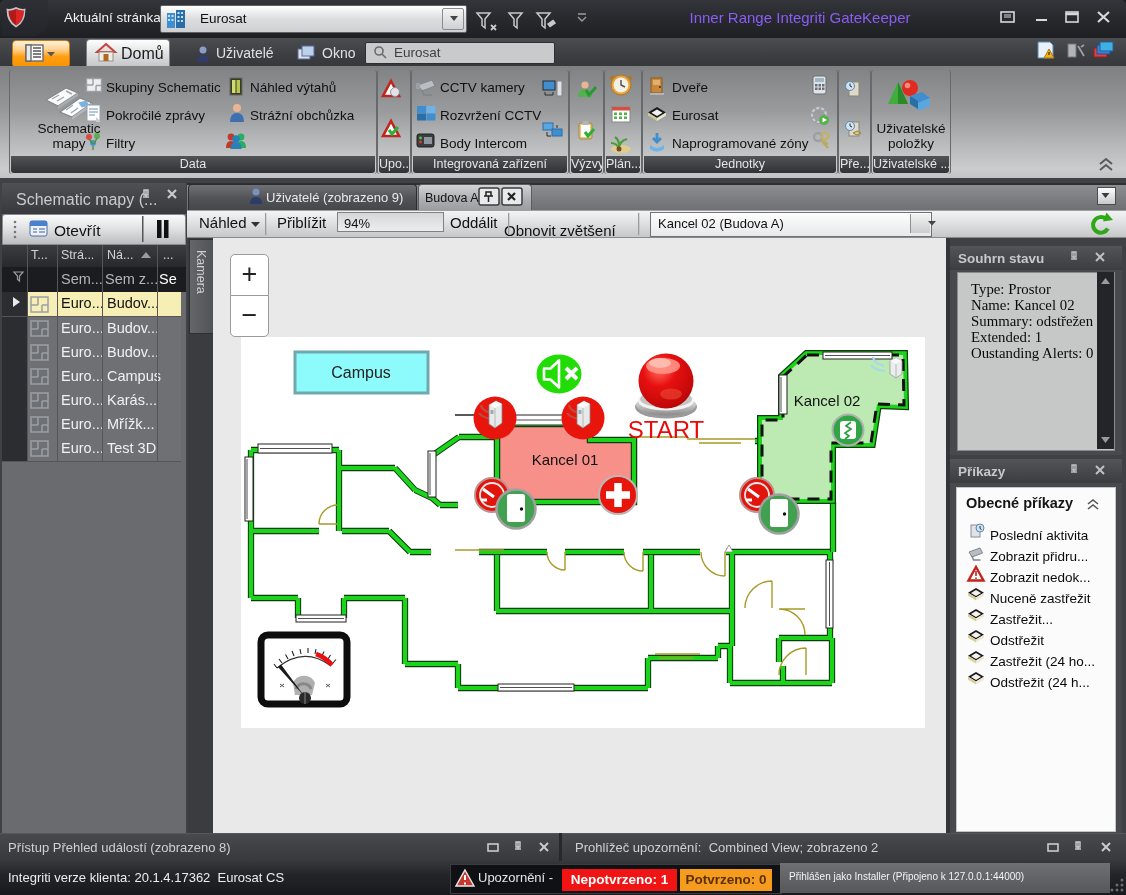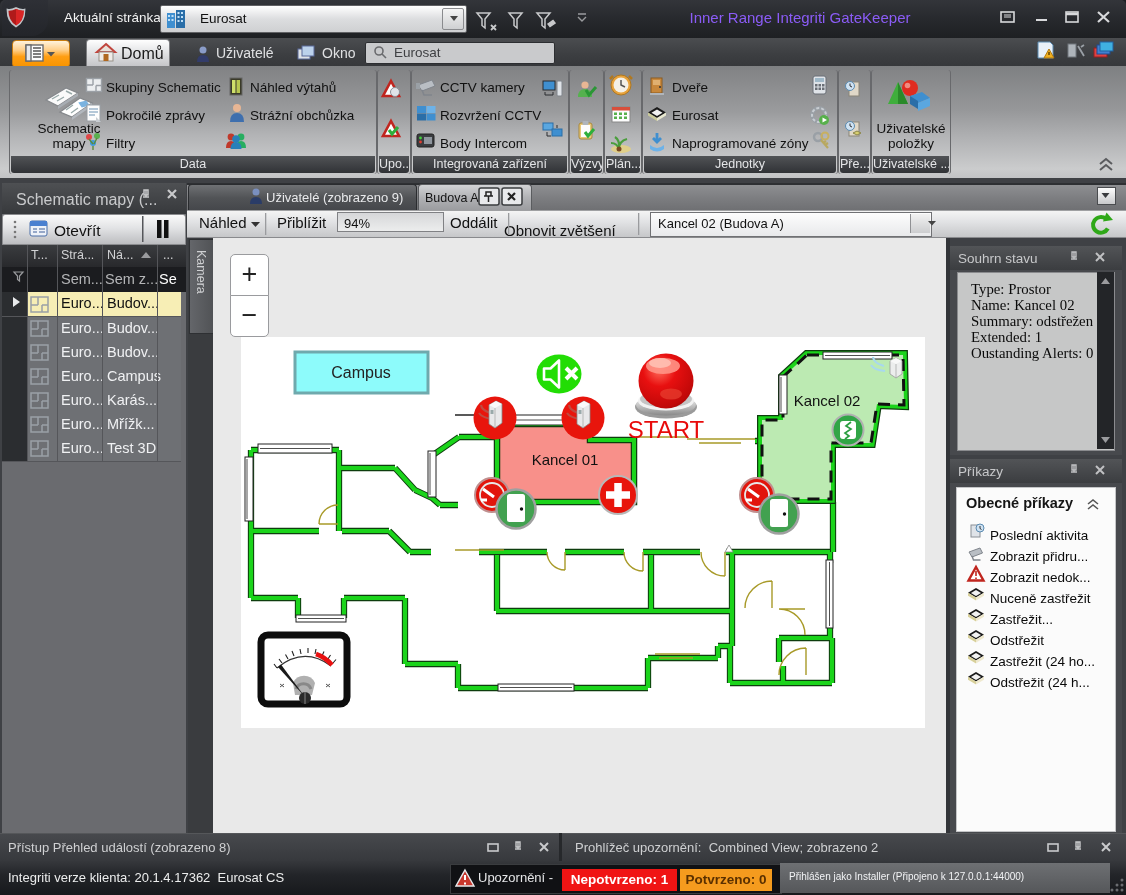--- a/index.html
+++ b/index.html
@@ -54,21 +54,21 @@
 #mapcombo{left:650px;top:212px;width:280px;height:23px;background:linear-gradient(#fdfdfd,#e8e9eb);border:1px solid #707174;}
 #mapcombo span{position:absolute;left:7px;top:3px;font-size:13px;color:#111;}
 #mapcombo .dd{position:absolute;right:1px;top:1px;width:19px;height:19px;background:linear-gradient(#f2f2f2,#cccdcf);border-left:1px solid #909194;}
 
 #kamera{left:188px;top:238px;width:25px;height:595px;background:#3a3c3f;}
 #kamtab{left:189px;top:239px;width:24px;height:93px;background:linear-gradient(90deg,#64666a,#505255);border:1px solid #2e3033;color:#cfd0d2;font-size:12.5px;}
 #maparea{left:213px;top:238px;width:733px;height:595px;background:#e9e9e9;}
 #rsplit{left:946px;top:238px;width:4px;height:595px;background:#333539;}
 .zbtn{position:absolute;left:230px;width:39px;height:42px;background:#fff;border:1px solid #9a9b9e;box-sizing:border-box;color:#222;font-size:27px;text-align:center;line-height:38px;}
 
-.rptitle{position:absolute;left:950px;width:172px;height:24px;background:linear-gradient(#525457,#3b3d40);color:#c7c8ca;font-size:13.5px;}
+.rptitle{position:absolute;left:950px;width:172px;height:24px;background:linear-gradient(#525457,#3b3d40);color:#c7c8ca;font-size:13.5px;font-weight:bold;}
 .rpbody{position:absolute;left:950px;width:172px;background:#47494d;}
 
 #bbar1{left:0;top:833px;width:559px;height:28px;background:linear-gradient(#47494d,#36383c);border-top:1px solid #55575a;color:#cfd0d2;font-size:13px;}
 #bbar2{left:562px;top:833px;width:564px;height:28px;background:linear-gradient(#47494d,#36383c);border-top:1px solid #55575a;color:#cfd0d2;font-size:13px;}
 #bgap{left:559px;top:833px;width:3px;height:28px;background:#26282b;}
 #statusbar{left:0;top:861px;width:1126px;height:34px;background:linear-gradient(#36383c,#232529 40%,#17191c);}
 #stleft{left:8px;top:870px;font-size:13px;color:#eceded;}
 #stdark{left:450px;top:864px;width:330px;height:28px;background:#101114;border:1px solid #3a3c3f;}
 #stred{left:562px;top:869px;width:115px;height:22px;background:#f01414;color:#fff;font-size:13.5px;font-weight:bold;text-align:center;line-height:22px;}
 #storange{left:680px;top:869px;width:92px;height:22px;background:#f59b1e;color:#5a3000;font-size:13.5px;font-weight:bold;text-align:center;line-height:22px;}

